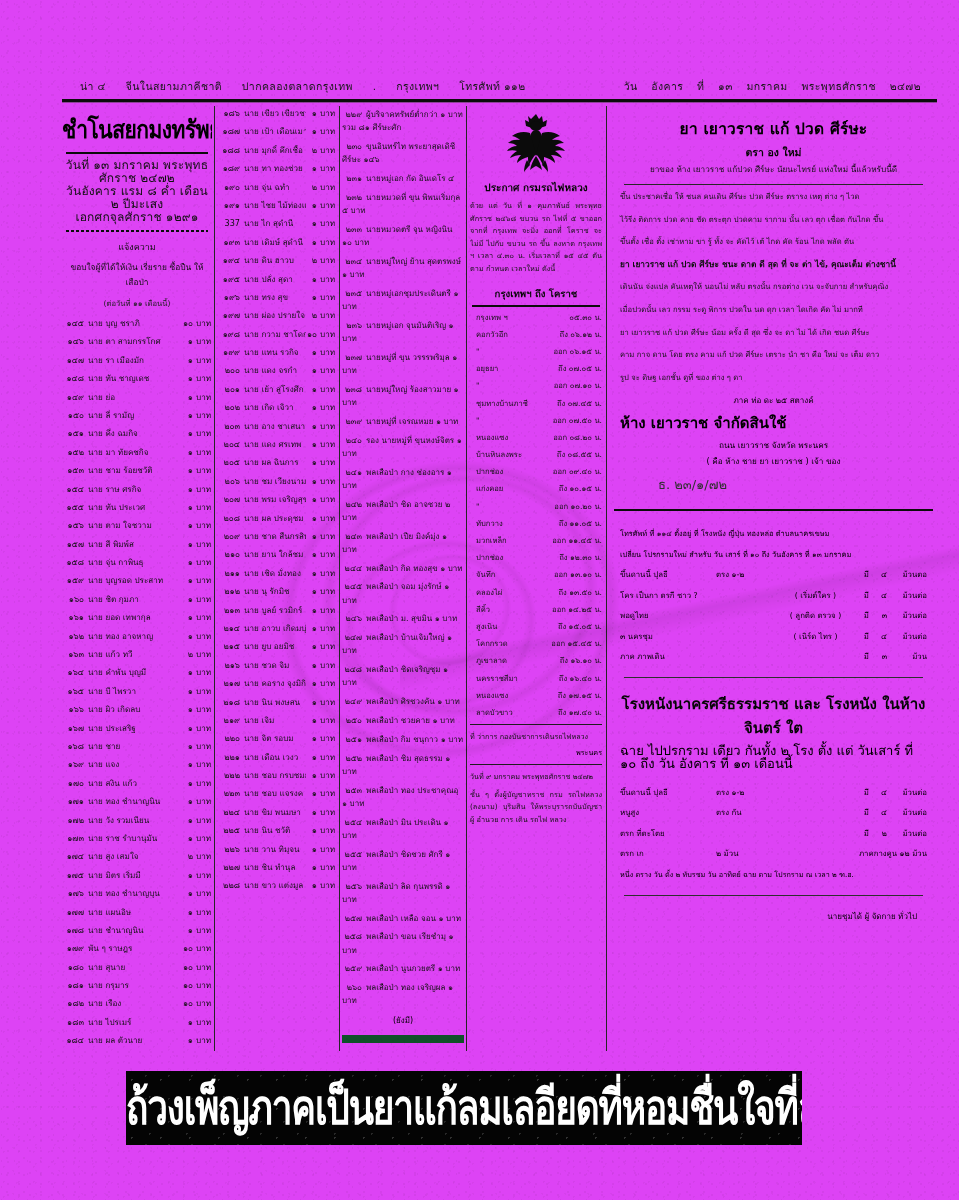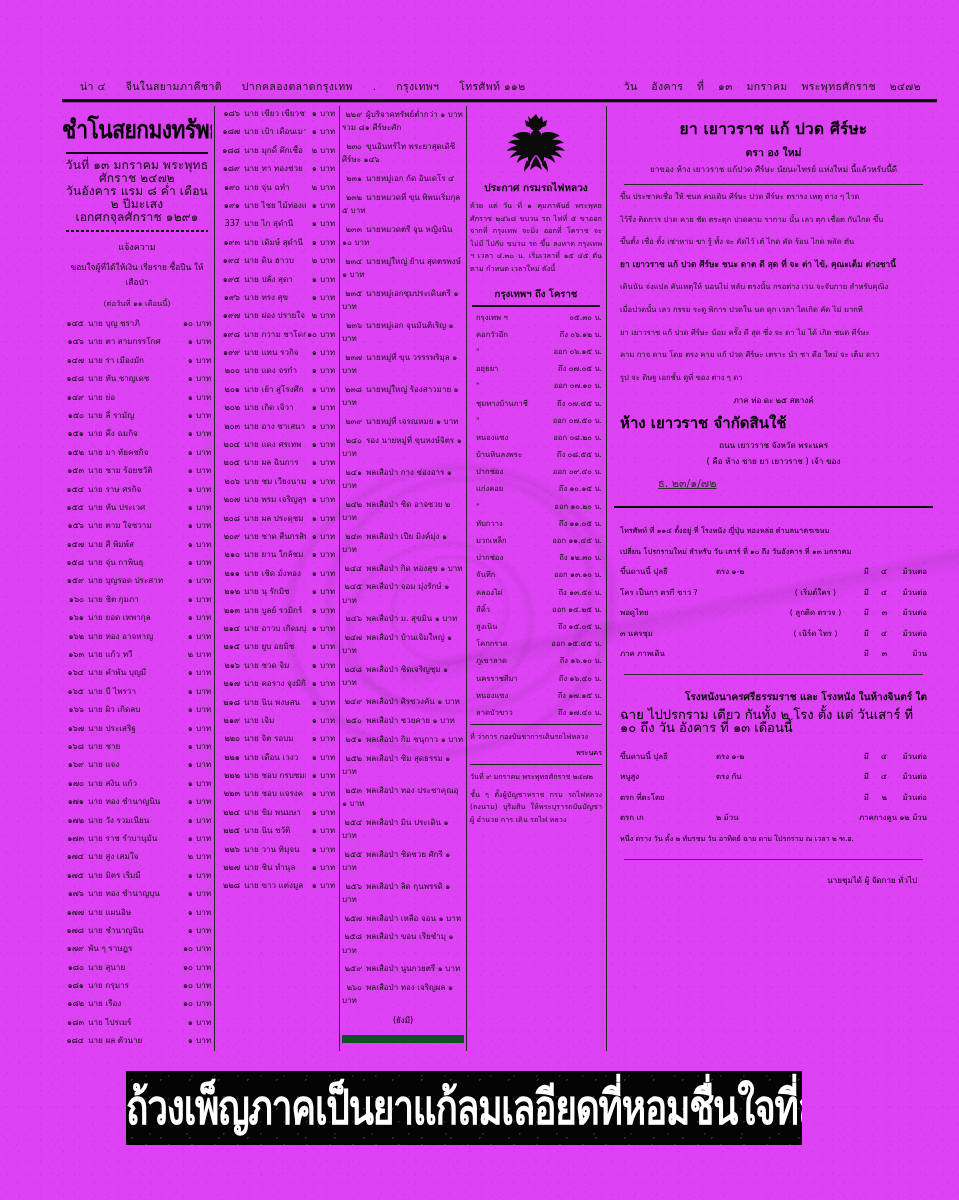--- a/index.html
+++ b/index.html
@@ -258,21 +258,21 @@
   .ad .price { text-align:center; font-size:8px; margin: 10px 0 4px; }
   .ad .firm {
     text-align:left;
     font-size: 15px;
     font-weight: 900;
     margin: 4px 0 4px;
     color:#050505;
   }
   .ad .addr { text-align:center; font-size:8.2px; margin-bottom:3px; }
   .ad .owner { text-align:center; font-size:8.2px; margin-bottom:6px; }
-  .ad .ref { font-size:11px; padding-left: 38px; color:#333;text-decoration:underline; }
+  .ad .ref { font-size:13px; padding-left: 38px; color:#333; }
 
   .addiv { height:2px; background:#111; margin: 14px 4px; }
   .addiv.thin { height:1px; background:#333; }
 
   .ad .firm2 {
     text-align:center;
     font-size: 14px;
     font-weight: 900;
     margin: 12px 0 6px;
     color:#050505;
@@ -287,22 +287,22 @@
     white-space: nowrap;
   }
   .film .t   { flex: 0 0 96px; overflow:hidden; }
   .film .n   { flex: 0 0 62px; }
   .film .p   { flex: 1 1 auto; text-align:center; }
   .film .q   { flex: 0 0 16px; text-align:right; }
   .film .qn  { flex: 0 0 18px; text-align:right; }
   .film .u   { flex: 0 0 40px; text-align:right; }
 
   .cine-title {
-    text-align:right;
-    font-size: 10px;
+    text-align:center;
+    font-size: 15px;
     font-weight: 700;
     margin: 6px 0 5px;
     color:#0b0b0b;
   }
   .cine-sub { font-size:13px; line-height:12.6px; margin-bottom:16px; }
   .cine-foot { font-size:7.2px; line-height:12.4px; margin-top:4px; }
   .cine-sign { text-align:right; font-size:8px; margin-top:10px; padding-right:10px; }
 
   
   #banner {

